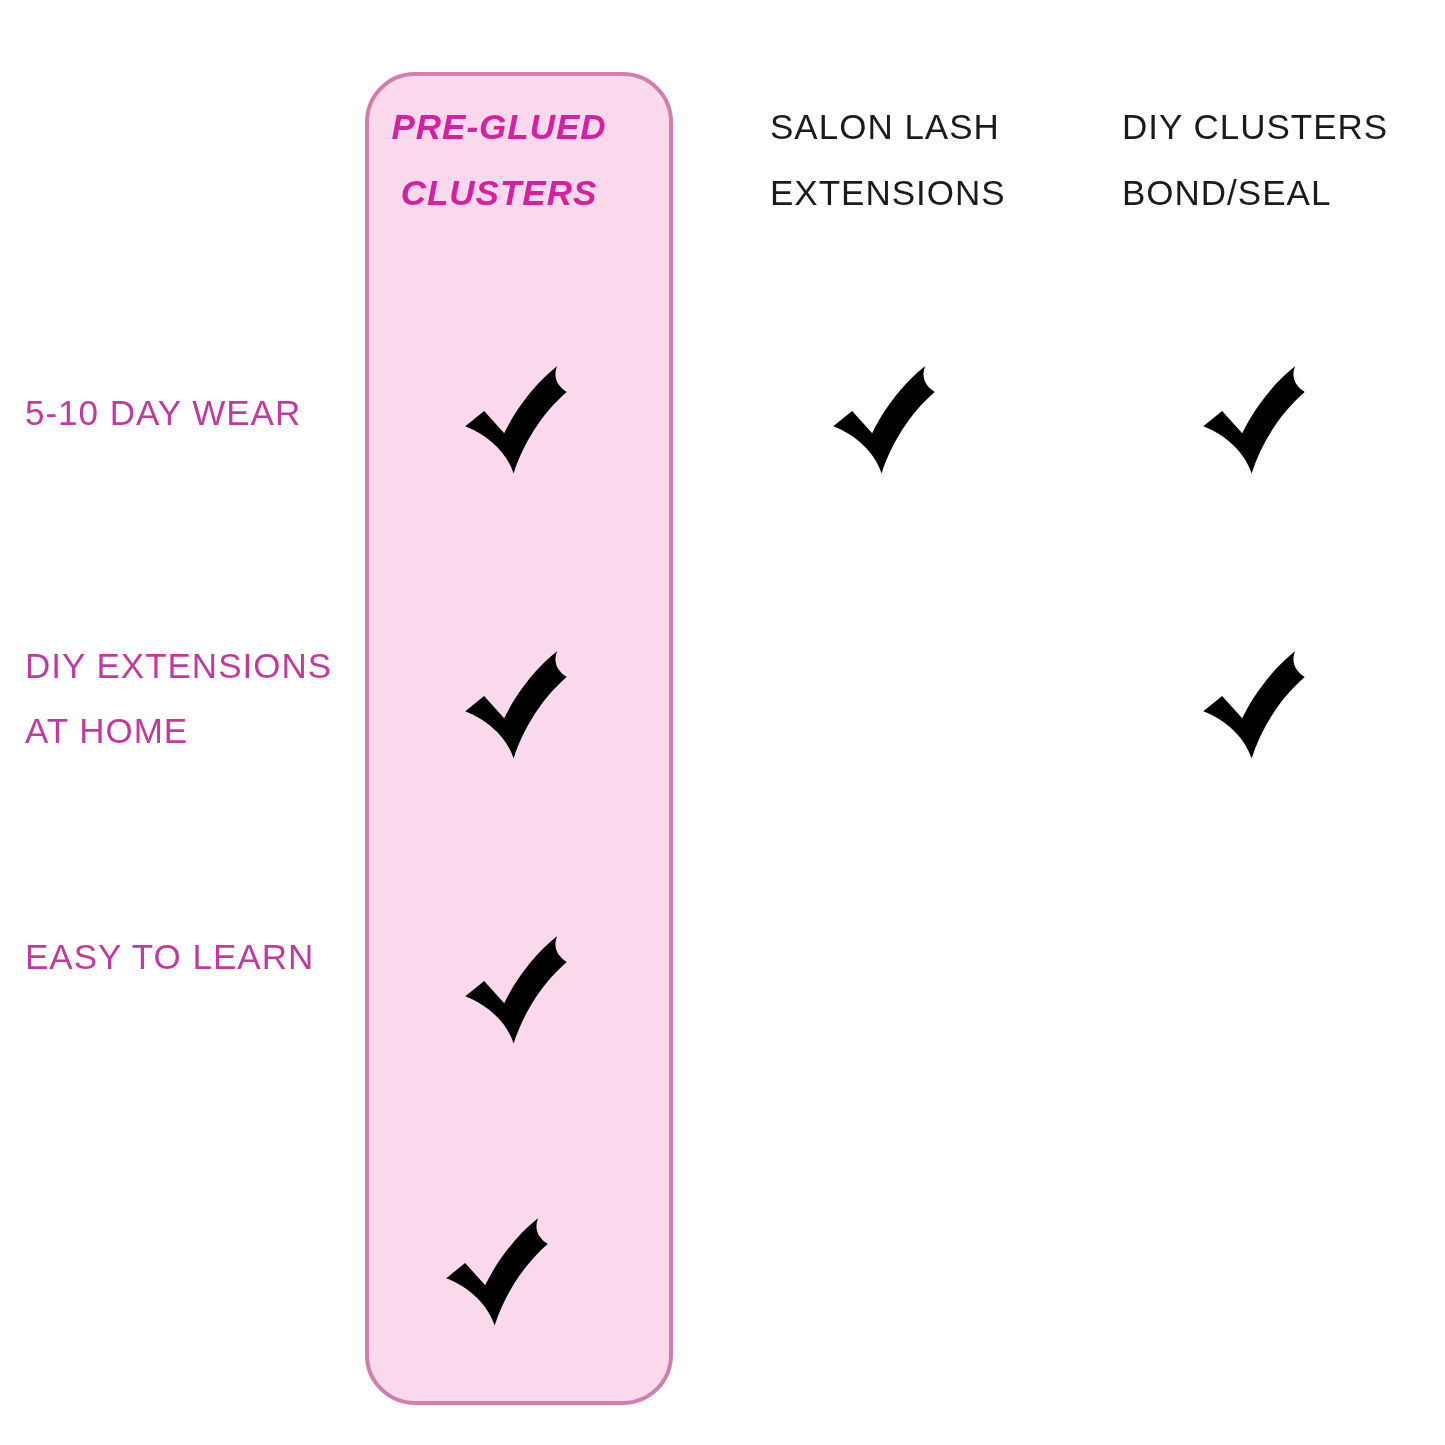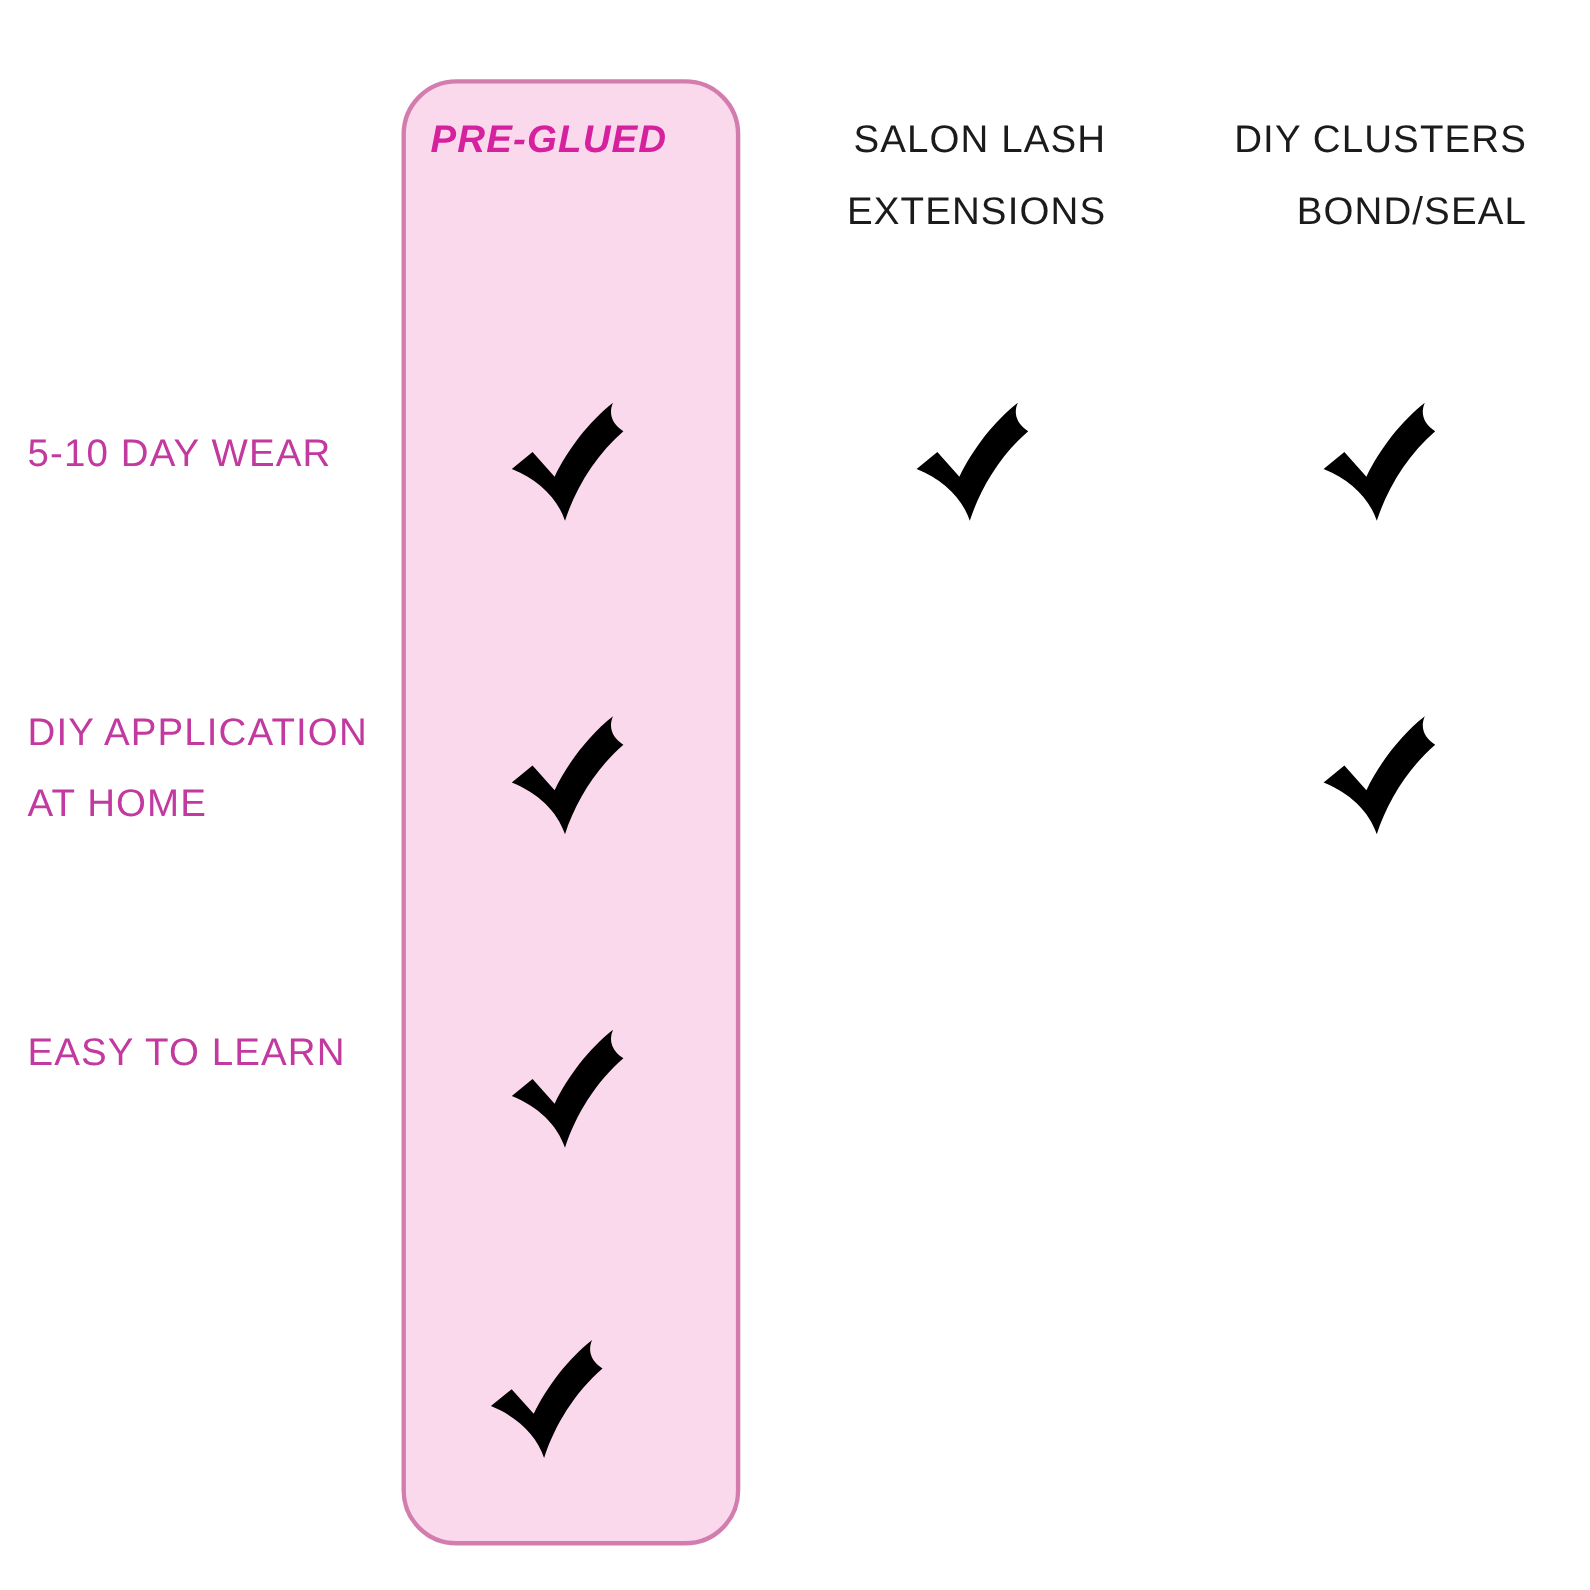--- a/index.html
+++ b/index.html
@@ -29,21 +29,20 @@
   }
 
   
   .col-header {
     position: absolute;
     top: 94px;
     font-size: 35px;
     line-height: 66px;
     letter-spacing: 1px;
     color: var(--column-header, #1b1b1b);
-    text-align: right;
   }
   .col-header .line { display: block; }
   .col-header.highlight {
     left: 365px;
     width: 268px;
     text-align: center;
     font-weight: bold;
     font-style: italic;
     color: var(--panel-title, #d5219e);
   }
@@ -103,36 +102,37 @@
       <line x1="19" y1="13" x2="81" y2="89"></line>
       <line x1="81" y1="13" x2="19" y2="89"></line>
     </g>
   </defs>
 </svg>
 
 <div class="panel"></div>
 
 <div class="col-header highlight">
   <span class="line">PRE-GLUED</span>
+  <span class="line">CLUSTERS</span>
 </div>
 <div class="col-header col-salon">
   <span class="line">SALON LASH</span>
   <span class="line">EXTENSIONS</span>
 </div>
 <div class="col-header col-bond">
   <span class="line">DIY CLUSTERS</span>
   <span class="line">BOND/SEAL</span>
 </div>
 
 <div class="row-label r1">
   <span class="line">5-10 DAY WEAR</span>
   <span class="line"></span>
 </div>
 <div class="row-label r2">
-  <span class="line">DIY APPLICATION</span>
+  <span class="line">DIY EXTENSIONS</span>
   <span class="line">AT HOME</span>
 </div>
 <div class="row-label r3">
   <span class="line">EASY TO LEARN</span>
   <span class="line"></span>
 </div>
 <div class="row-label r4">
 </div>
 
 <div class="mark-row r1">

